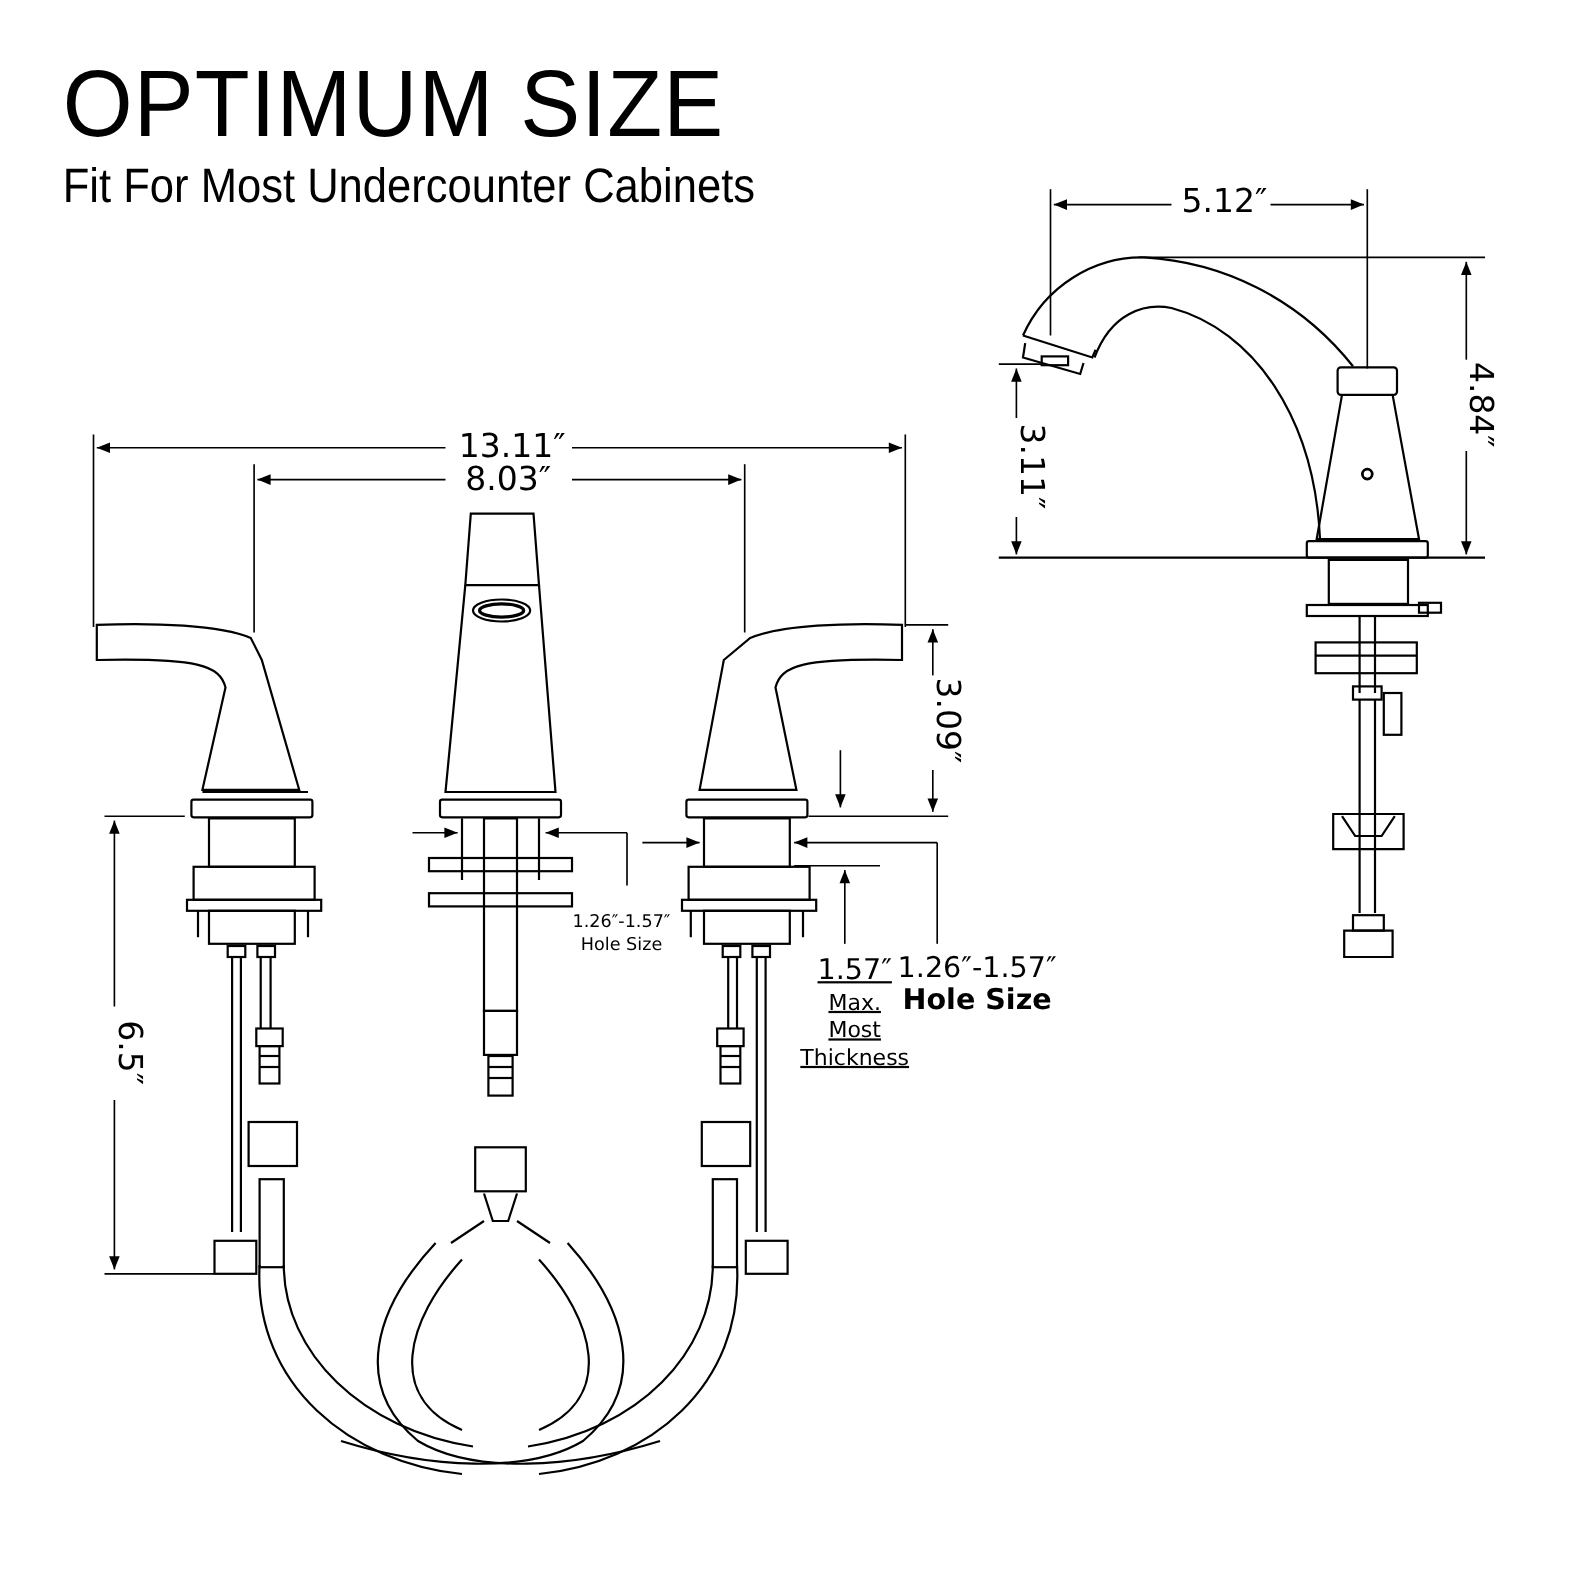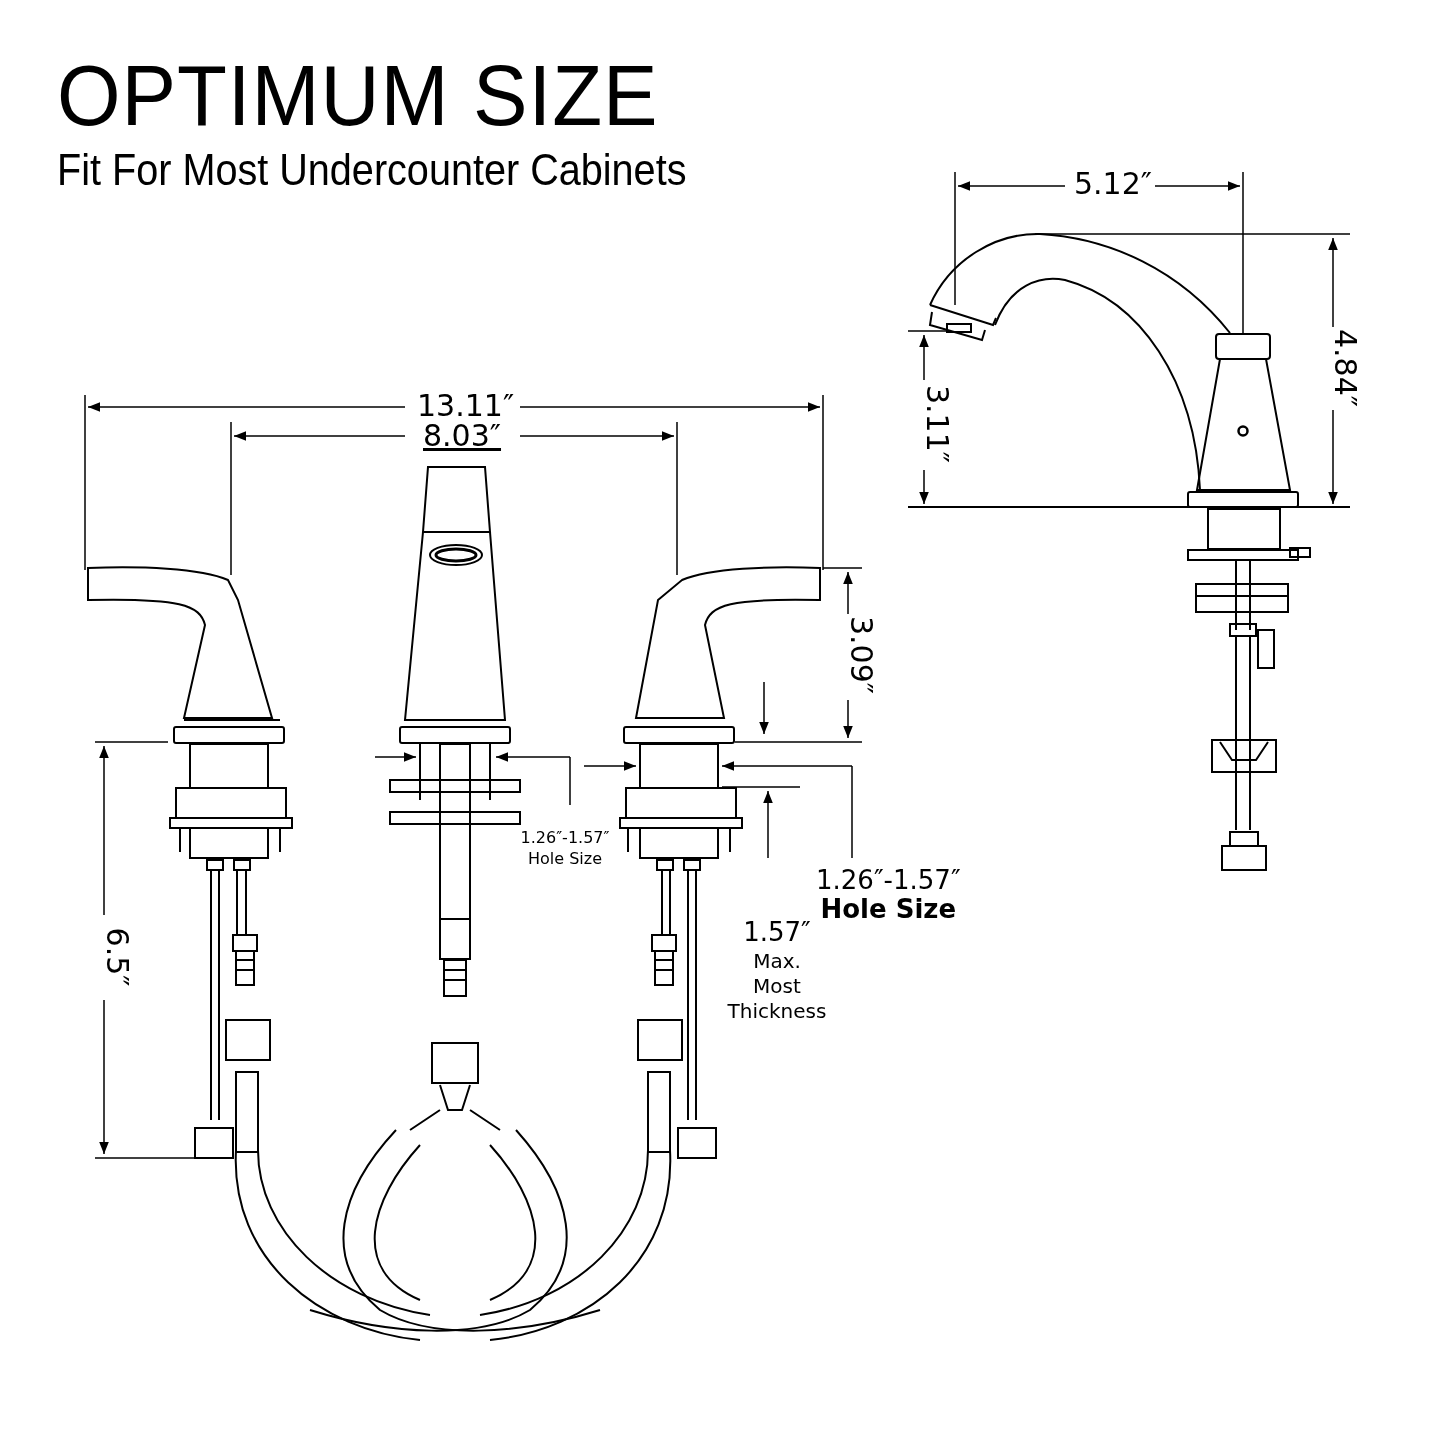--- a/index.html
+++ b/index.html
@@ -186,30 +186,30 @@
     <line x1="722" y1="787" x2="800" y2="787" stroke-width="1.5"></line>
     <line x1="768" y1="858" x2="768" y2="791" stroke-width="1.5" marker-end="url(#arr)"></line>
   </g>
 </svg>
 
 <div class="dim dim-lg" style="left:1071px; top:169px; padding:0 3px;">5.12″</div>
 <div class="dim dim-lg rot90" style="left:1304px; top:353px; padding:0 2px;">4.84″</div>
 <div class="dim dim-lg rot90" style="left:896px; top:409px; padding:0 2px;">3.11″</div>
 
 <div class="dim dim-lg" style="left:414px; top:391px; padding:0 3px;">13.11″</div>
-<div class="dim dim-lg" style="left:420px; top:421px; padding:0 3px;text-decoration:underline;">8.03″</div>
+<div class="dim dim-lg" style="left:420px; top:421px; padding:0 3px;">8.03″</div>
 <div class="dim dim-lg rot90" style="left:820px; top:640px; padding:0 2px;">3.09″</div>
 <div class="dim dim-lg rot90" style="left:86px; top:942px; padding:0 2px;">6.5″</div>
 
 <div class="small-label" style="left:512px; top:828px; width:106px;">
   <div>1.26″-1.57″</div>
   <div>Hole Size</div>
 </div>
 
-<div class="note" style="left:722px; top:916px; width:110px;">
+<div class="note" style="left:722px; top:866px; width:110px;text-decoration:underline;">
   <div style="font-size:26px;">1.57″</div>
   <div>Max.</div>
   <div>Most</div>
   <div>Thickness</div>
 </div>
 
 <div class="note-big" style="left:816px; top:866px;">
   <div>1.26″-1.57″</div>
   <div class="bold">Hole Size</div>
 </div>

